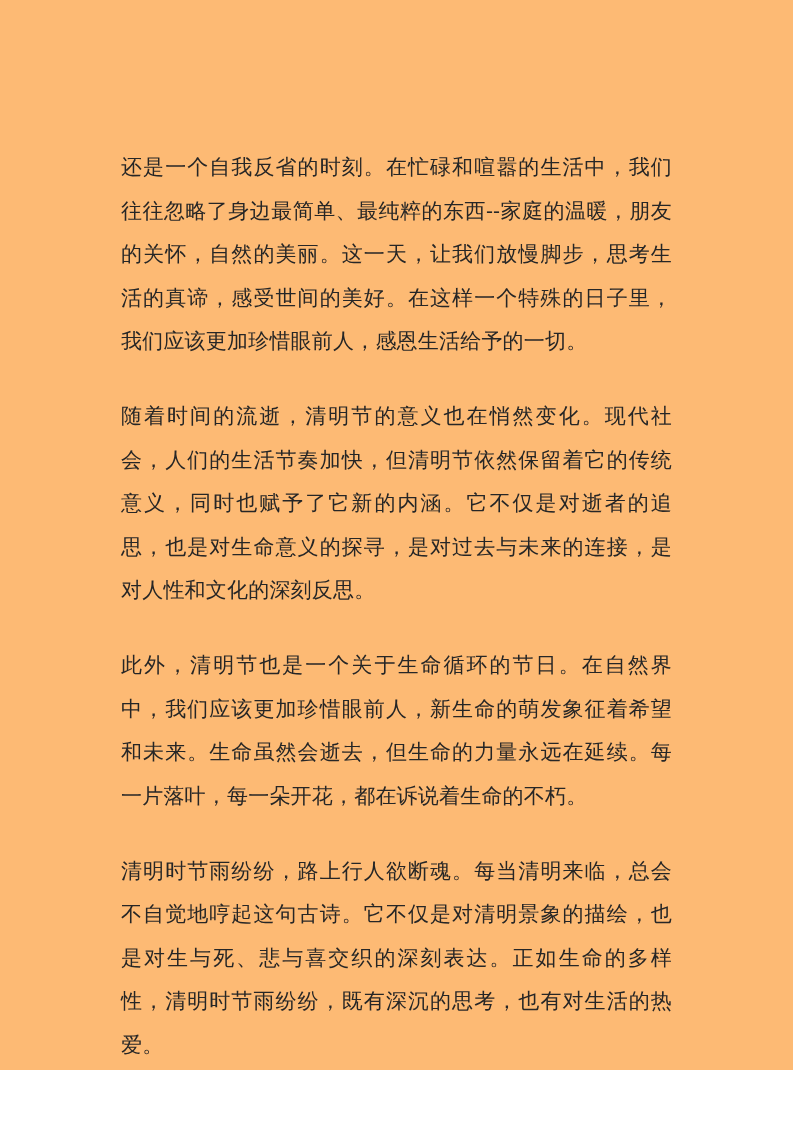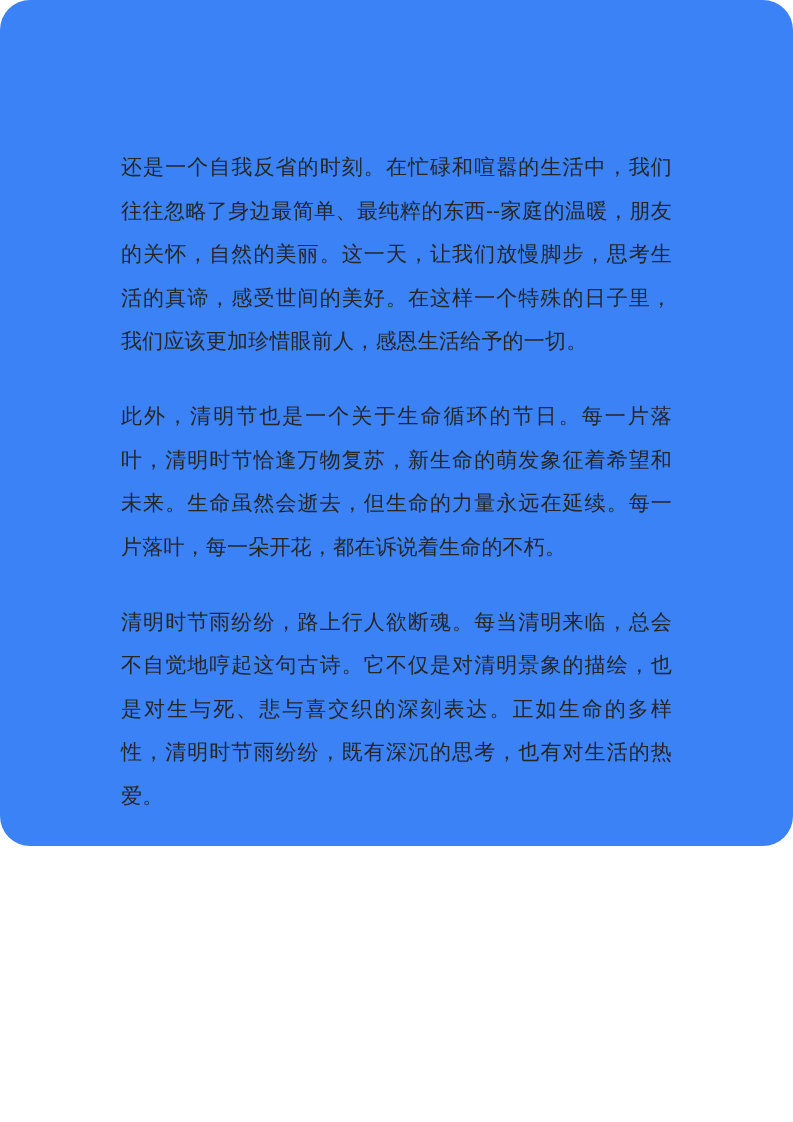--- a/index.html
+++ b/index.html
@@ -4,24 +4,23 @@
 <style>
   * { margin: 0; padding: 0; box-sizing: border-box; }
   html, body {
     width: 793px;
     background: #ffffff;
     font-family: "Liberation Sans", sans-serif;
   }
   .page {
     position: relative;
     width: 793px;
-    height: 846px;
-    background: #3b82f6;
+    height: 1070px;
+    background: #fdba74;
     overflow: hidden;
-    border-radius: 30px;
   }
   .text-block {
     position: absolute;
     left: 121px;
     top: 145px;
     width: 551px;
   }
   .text-block p {
     font-size: 21px;
     line-height: 43.5px;
@@ -33,16 +32,17 @@
     word-break: break-all;
   }
   .text-block p:last-child { margin-bottom: 0; }
 </style>
 </head>
 <body>
 
 <div class="page">
   <div class="text-block">
     <p>还是一个自我反省的时刻。在忙碌和喧嚣的生活中，我们往往忽略了身边最简单、最纯粹的东西--家庭的温暖，朋友的关怀，自然的美丽。这一天，让我们放慢脚步，思考生活的真谛，感受世间的美好。在这样一个特殊的日子里，我们应该更加珍惜眼前人，感恩生活给予的一切。</p>
-    <p>此外，清明节也是一个关于生命循环的节日。每一片落叶，清明时节恰逢万物复苏，新生命的萌发象征着希望和未来。生命虽然会逝去，但生命的力量永远在延续。每一片落叶，每一朵开花，都在诉说着生命的不朽。</p>
+    <p>随着时间的流逝，清明节的意义也在悄然变化。现代社会，人们的生活节奏加快，但清明节依然保留着它的传统意义，同时也赋予了它新的内涵。它不仅是对逝者的追思，也是对生命意义的探寻，是对过去与未来的连接，是对人性和文化的深刻反思。</p>
+    <p>此外，清明节也是一个关于生命循环的节日。在自然界中，我们应该更加珍惜眼前人，新生命的萌发象征着希望和未来。生命虽然会逝去，但生命的力量永远在延续。每一片落叶，每一朵开花，都在诉说着生命的不朽。</p>
     <p>清明时节雨纷纷，路上行人欲断魂。每当清明来临，总会不自觉地哼起这句古诗。它不仅是对清明景象的描绘，也是对生与死、悲与喜交织的深刻表达。正如生命的多样性，清明时节雨纷纷，既有深沉的思考，也有对生活的热爱。</p>
   </div>
 </div>
 
 </body></html>

